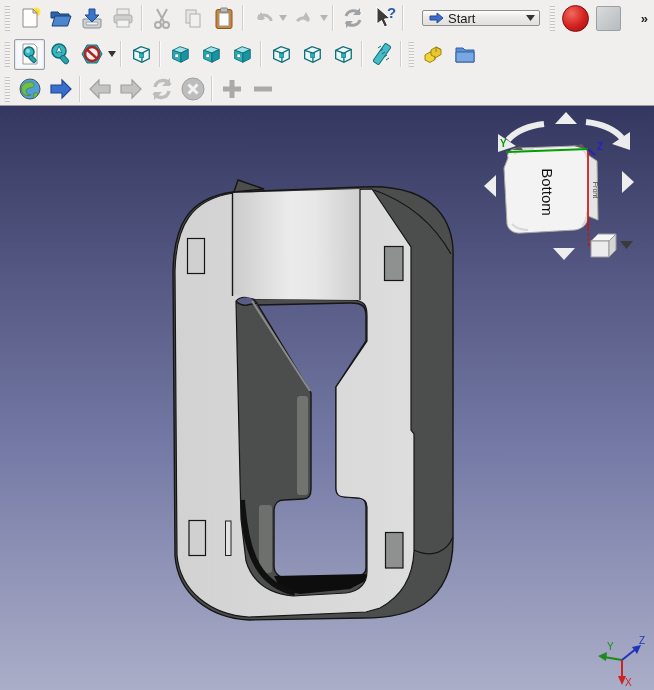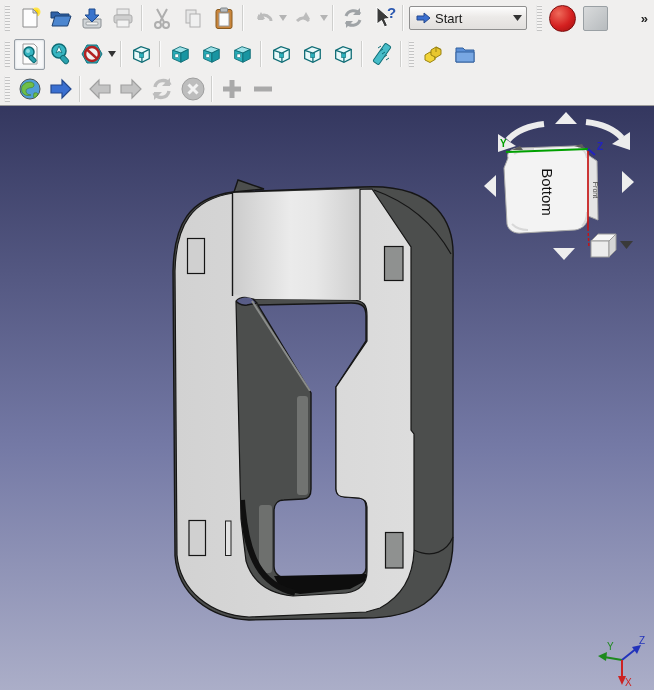--- a/index.html
+++ b/index.html
@@ -16,21 +16,21 @@
     background:repeating-linear-gradient(0deg,#c4c4c4 0 1px,#f4f3f2 1px 3px);
     border-left:1px solid #e8e8e8;}
   .tb-sep{width:1px;height:26px;background:#cfcfcd;border-right:1px solid #fbfbfb;margin:0 3px;flex:none;}
   .tb-btn{width:29px;height:29px;display:flex;align-items:center;justify-content:center;
     flex:none;border:1px solid transparent;border-radius:2px;}
   .tb-btn.pressed{border:1px solid #979ea5;background:#f7f8f9;box-shadow:inset 0 0 2px #b9c2ca;}
   .tb-btn svg{display:block;}
   .dd-arrow{width:10px;height:26px;display:flex;align-items:center;justify-content:center;flex:none;}
   .dd-arrow svg{display:block;}
   
-  .combo{height:24px;width:118px;margin-left:2px;display:flex;align-items:center;
+  .combo{height:16px;width:118px;margin-left:15px;display:flex;align-items:center;
     border:1px solid #8f8f8f;border-radius:2px;
     background:linear-gradient(#fdfdfd,#eceae8 45%,#e2e0de);box-sizing:border-box;}
   .combo .wb-icon{margin:0 4px 0 5px;}
   .combo .wb-text{font-size:13px;color:#1a1a1a;flex:1;}
   .combo .combo-dd{width:17px;height:100%;display:flex;align-items:center;justify-content:center;}
   
   .record-dot{width:27px;height:27px;border-radius:50%;
     background:radial-gradient(circle at 35% 30%,#ef6a5a,#d42020 55%,#9c0f0f);
     border:1px solid #7d0d0d;box-sizing:border-box;margin:0 3px;}
   .stop-square{width:23px;height:23px;border:1px solid #9aa0a4;border-radius:2px;

